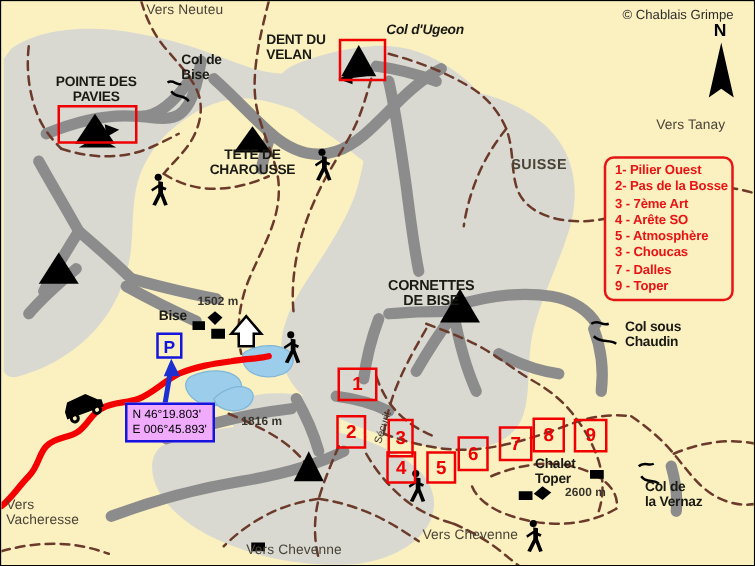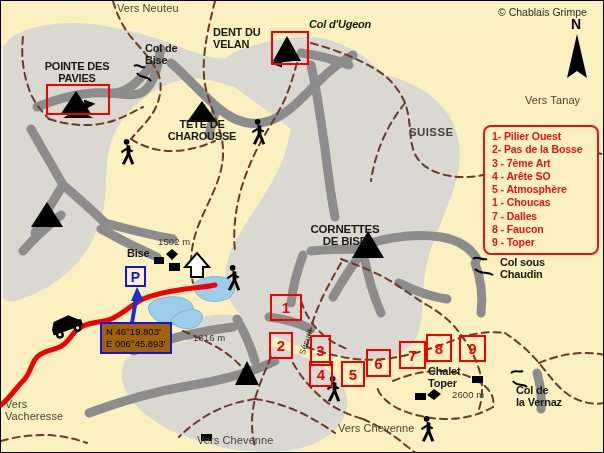--- a/index.html
+++ b/index.html
@@ -47,21 +47,21 @@
   }
   
   .vers-name {
     font-size: 11px;
     font-weight: normal;
     color: #4a4438;
     letter-spacing: 0.1px;
   }
   .elev {
     font-size: 9.5px;
-    font-weight: normal;
+    font-weight: bold;
     color: #39342b;
     letter-spacing: 0.1px;
   }
   .country {
     font-size: 11.5px;
     font-weight: bold;
     color: #4a4438;
     letter-spacing: 0.4px;
   }
   .copyright {
@@ -72,21 +72,21 @@
   .north-letter {
     font-size: 14px;
     font-weight: bold;
     color: #000000;
   }
   
   #legend-box {
     position: absolute;
     left: 482px;
     top: 124px;
-    width: 116px;
+    width: 104px;
     border: 2px solid #e81414;
     border-radius: 8px;
     background: #faf0c0;
     padding: 3px 0 3px 7px;
     box-sizing: border-box;
   }
   .legend-item {
     font-size: 10.5px;
     font-weight: bold;
     color: #e81414;
@@ -136,21 +136,21 @@
     font-weight: bold;
     font-size: 14px;
     line-height: 1;
   }
   
   #gps-box {
     position: absolute;
     left: 99px;
     top: 321px;
     border: 2px solid #1414dc;
-    background: #a16207;
+    background: #f0abfc;
     padding: 2px 4px 3px 4px;
     box-sizing: border-box;
   }
   #gps-box div {
     font-size: 9.5px;
     color: #000000;
     line-height: 11.5px;
     white-space: pre;
     font-family: "Liberation Sans", sans-serif;
   }
@@ -494,19 +494,18 @@
   <div class="route-box" style="left:458px; top:334px; width:27px; height:27px;">
     <span>9</span>
   </div>
 
   <div id="legend-box">
     <div class="legend-item">1- Pilier Ouest</div>
     <div class="legend-item">2- Pas de la Bosse</div>
     <div class="legend-item">3 - 7ème Art</div>
     <div class="legend-item">4 - Arête SO</div>
     <div class="legend-item">5 - Atmosphère</div>
-    <div class="legend-item">1 - Choucas</div>
+    <div class="legend-item">3 - Choucas</div>
     <div class="legend-item">7 - Dalles</div>
-    <div class="legend-item">8 - Faucon</div>
     <div class="legend-item">9 - Toper</div>
   </div>
 
 </div>
 
 </body></html>

